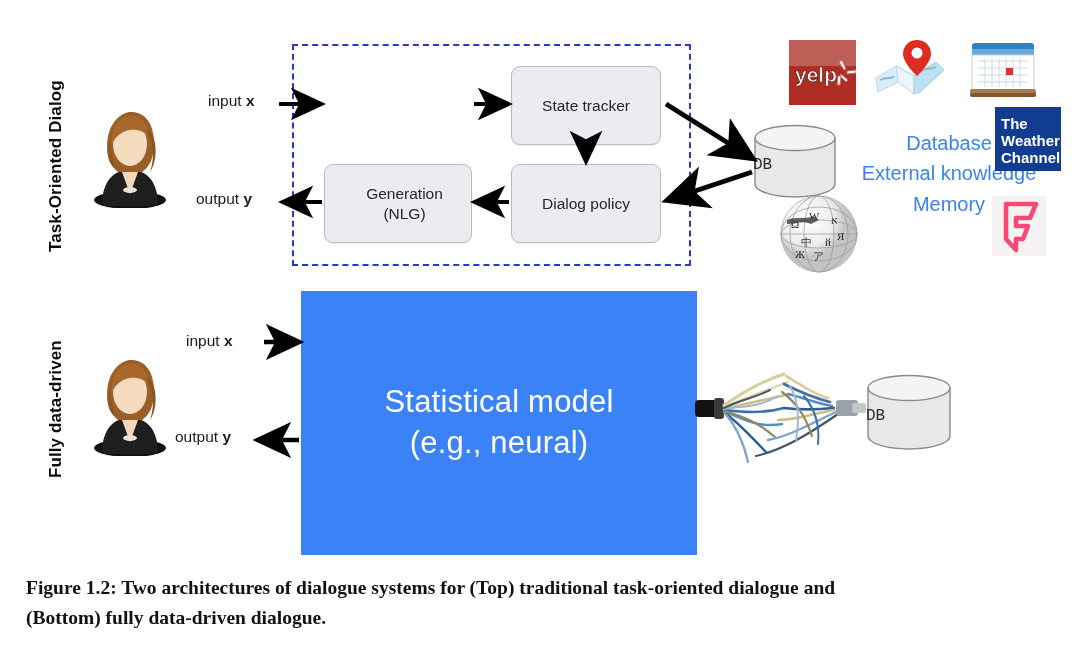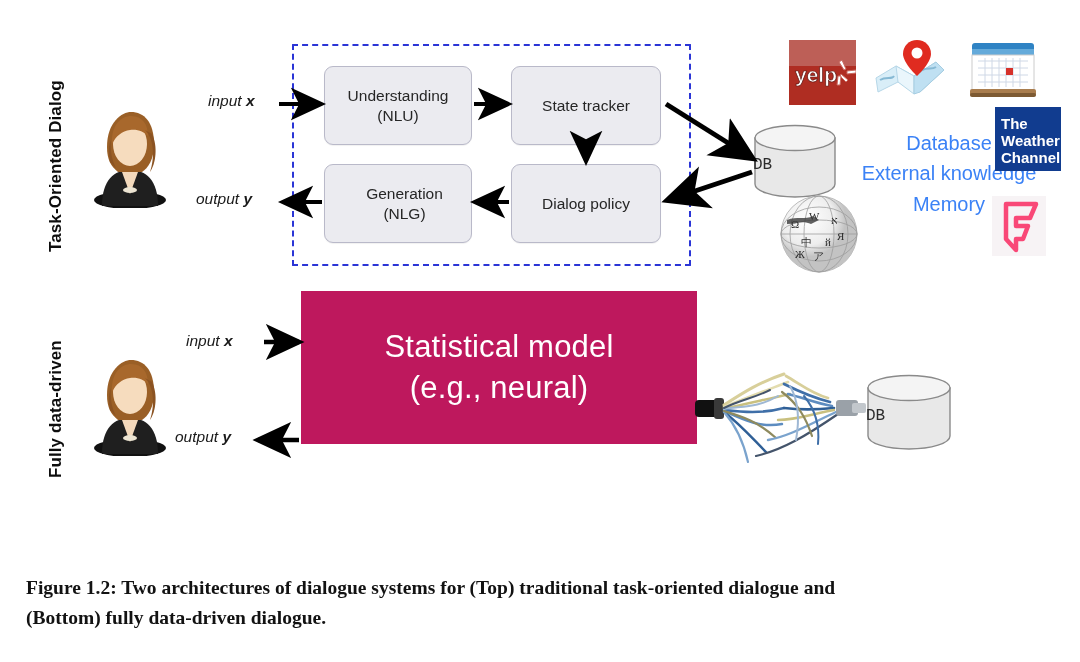--- a/index.html
+++ b/index.html
@@ -48,21 +48,20 @@
   }
   #person-top  { left: 82px; top: 102px; }
   #person-bot  { left: 82px; top: 350px; }
 
   
   .io-label {
     position: absolute;
     font-size: 15.5px;
     color: #1a1a1a;
     white-space: nowrap;
-    font-style: italic;
   }
   .io-label b { font-weight: bold; }
   #io-in-top  { left: 208px; top: 92px; }
   #io-out-top { left: 196px; top: 190px; }
   #io-in-bot  { left: 186px; top: 332px; }
   #io-out-bot { left: 175px; top: 428px; }
 
   
   #dashed-box {
     position: absolute;
@@ -91,22 +90,22 @@
   }
   #box-nlu     { left: 324px; top: 66px;  width: 148px; height: 79px; }
   #box-state   { left: 511px; top: 66px;  width: 150px; height: 79px; }
   #box-nlg     { left: 324px; top: 164px; width: 148px; height: 79px; padding-left: 13px; }
   #box-policy  { left: 511px; top: 164px; width: 150px; height: 79px; }
 
   
   #blue-box {
     position: absolute;
     left: 301px; top: 291px;
-    width: 396px; height: 153px;
-    background: #be185d;
+    width: 396px; height: 264px;
+    background: #3b82f6;
     display: flex;
     align-items: center;
     justify-content: center;
     text-align: center;
     color: #ffffff;
     font-size: 31px;
     line-height: 1.32;
     letter-spacing: .2px;
   }
 
@@ -209,26 +208,20 @@
   <div class="io-label" id="io-in-top"><span>input </span><b>x</b></div>
 
   <div class="io-label" id="io-out-top"><span>output </span><b>y</b></div>
 
   <div class="io-label" id="io-in-bot"><span>input </span><b>x</b></div>
 
   <div class="io-label" id="io-out-bot"><span>output </span><b>y</b></div>
 
   <div id="dashed-box"></div>
 
-  <div class="module" id="box-nlu">
-    <div>
-      <span>Understanding</span><br>
-      <span>(NLU)</span>
-    </div>
-  </div>
 
   <div class="module" id="box-state">
     <div>
       <span>State tracker</span>
     </div>
   </div>
 
   <div class="module" id="box-nlg">
     <div>
       <span>Generation</span><br>

